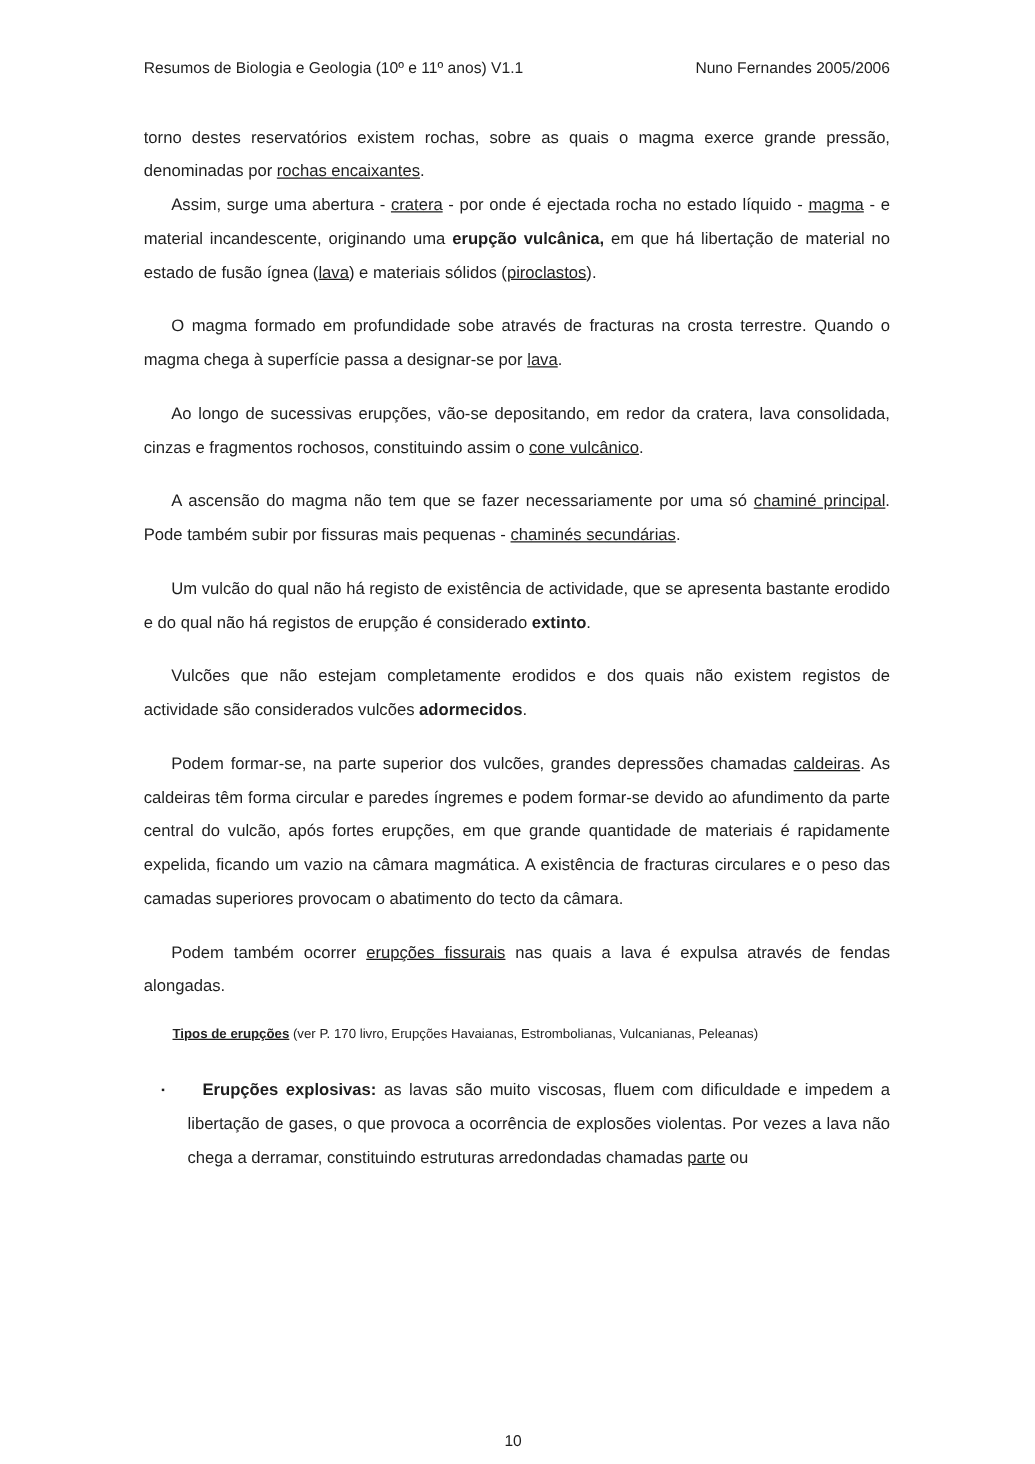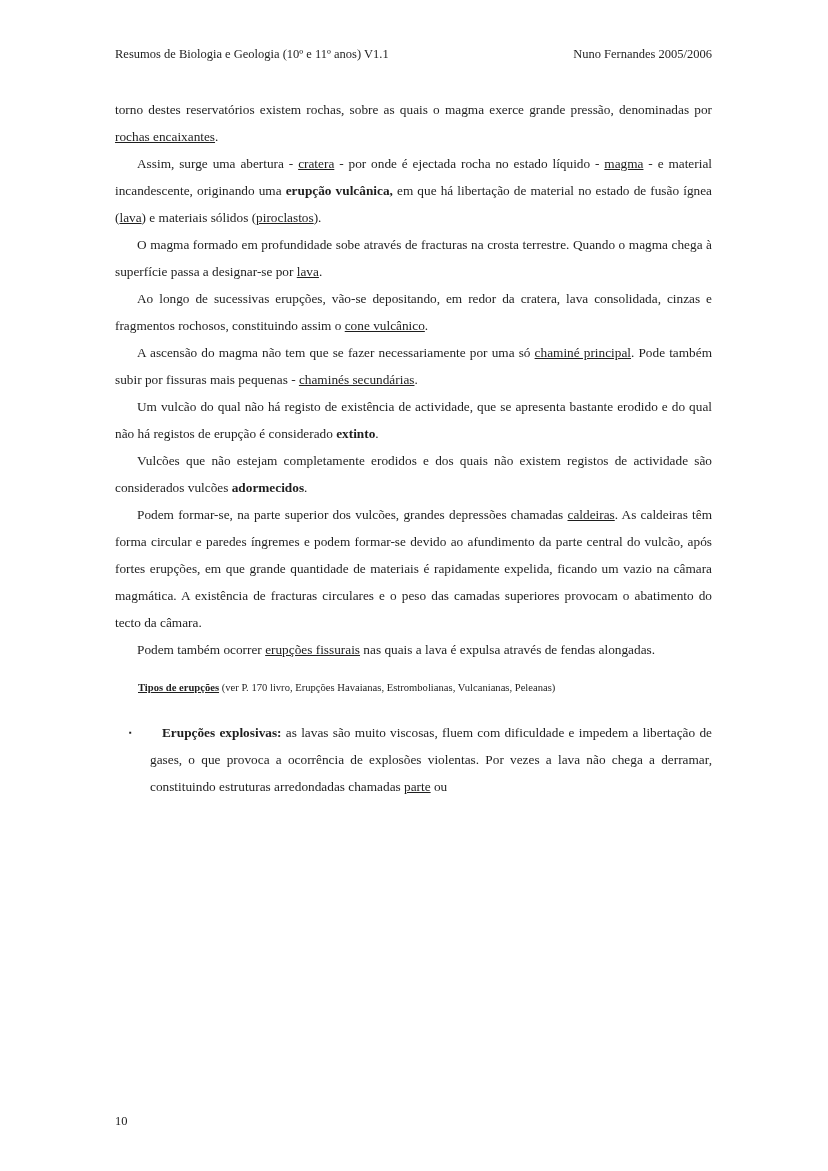--- a/index.html
+++ b/index.html
@@ -5,21 +5,21 @@
   html, body {
     margin: 0;
     padding: 0;
     background: #ffffff;
   }
   .page {
     position: relative;
     width: 828px;
     height: 1171px;
     background: #ffffff;
-    font-family: Liberation Serif, serif;
+    font-family: Liberation Sans, sans-serif;
     color: #1e1e1e;
     overflow: hidden;
   }
   .header {
     position: absolute;
     left: 115px;
     right: 116px;
     top: 46px;
     display: flex;
     justify-content: space-between;
@@ -30,21 +30,21 @@
   .content {
     position: absolute;
     left: 115px;
     right: 116px;
     top: 96px;
     font-size: 13.3px;
     line-height: 27px;
     text-align: justify;
   }
   .content p { margin: 0; }
-  .paragraph.gap { }
+  .paragraph.gap { margin-top: 16px; }
   .paragraph.indent { text-indent: 22px; }
   .bold  { font-weight: bold; }
   .under { text-decoration: underline; }
   .note {
     font-size: 10.6px;
     line-height: 14px;
     padding-left: 23px;
     text-align: left;
     margin-top: 18px !important;
   }
@@ -59,22 +59,22 @@
     position: absolute;
     left: 14px;
     top: 0;
     font-size: 8px;
     text-indent: 0;
   }
   .footer {
     position: absolute;
     left: 115px;
     right: 122px;
-    top: 1114px;
-    text-align: left;
+    top: 1146px;
+    text-align: center;
     font-size: 12.5px;
   }
 </style>
 </head>
 <body>
 
 <div class="page">
 
   <div class="header">
     <span>Resumos de Biologia e Geologia (10º e 11º anos) V1.1</span>

